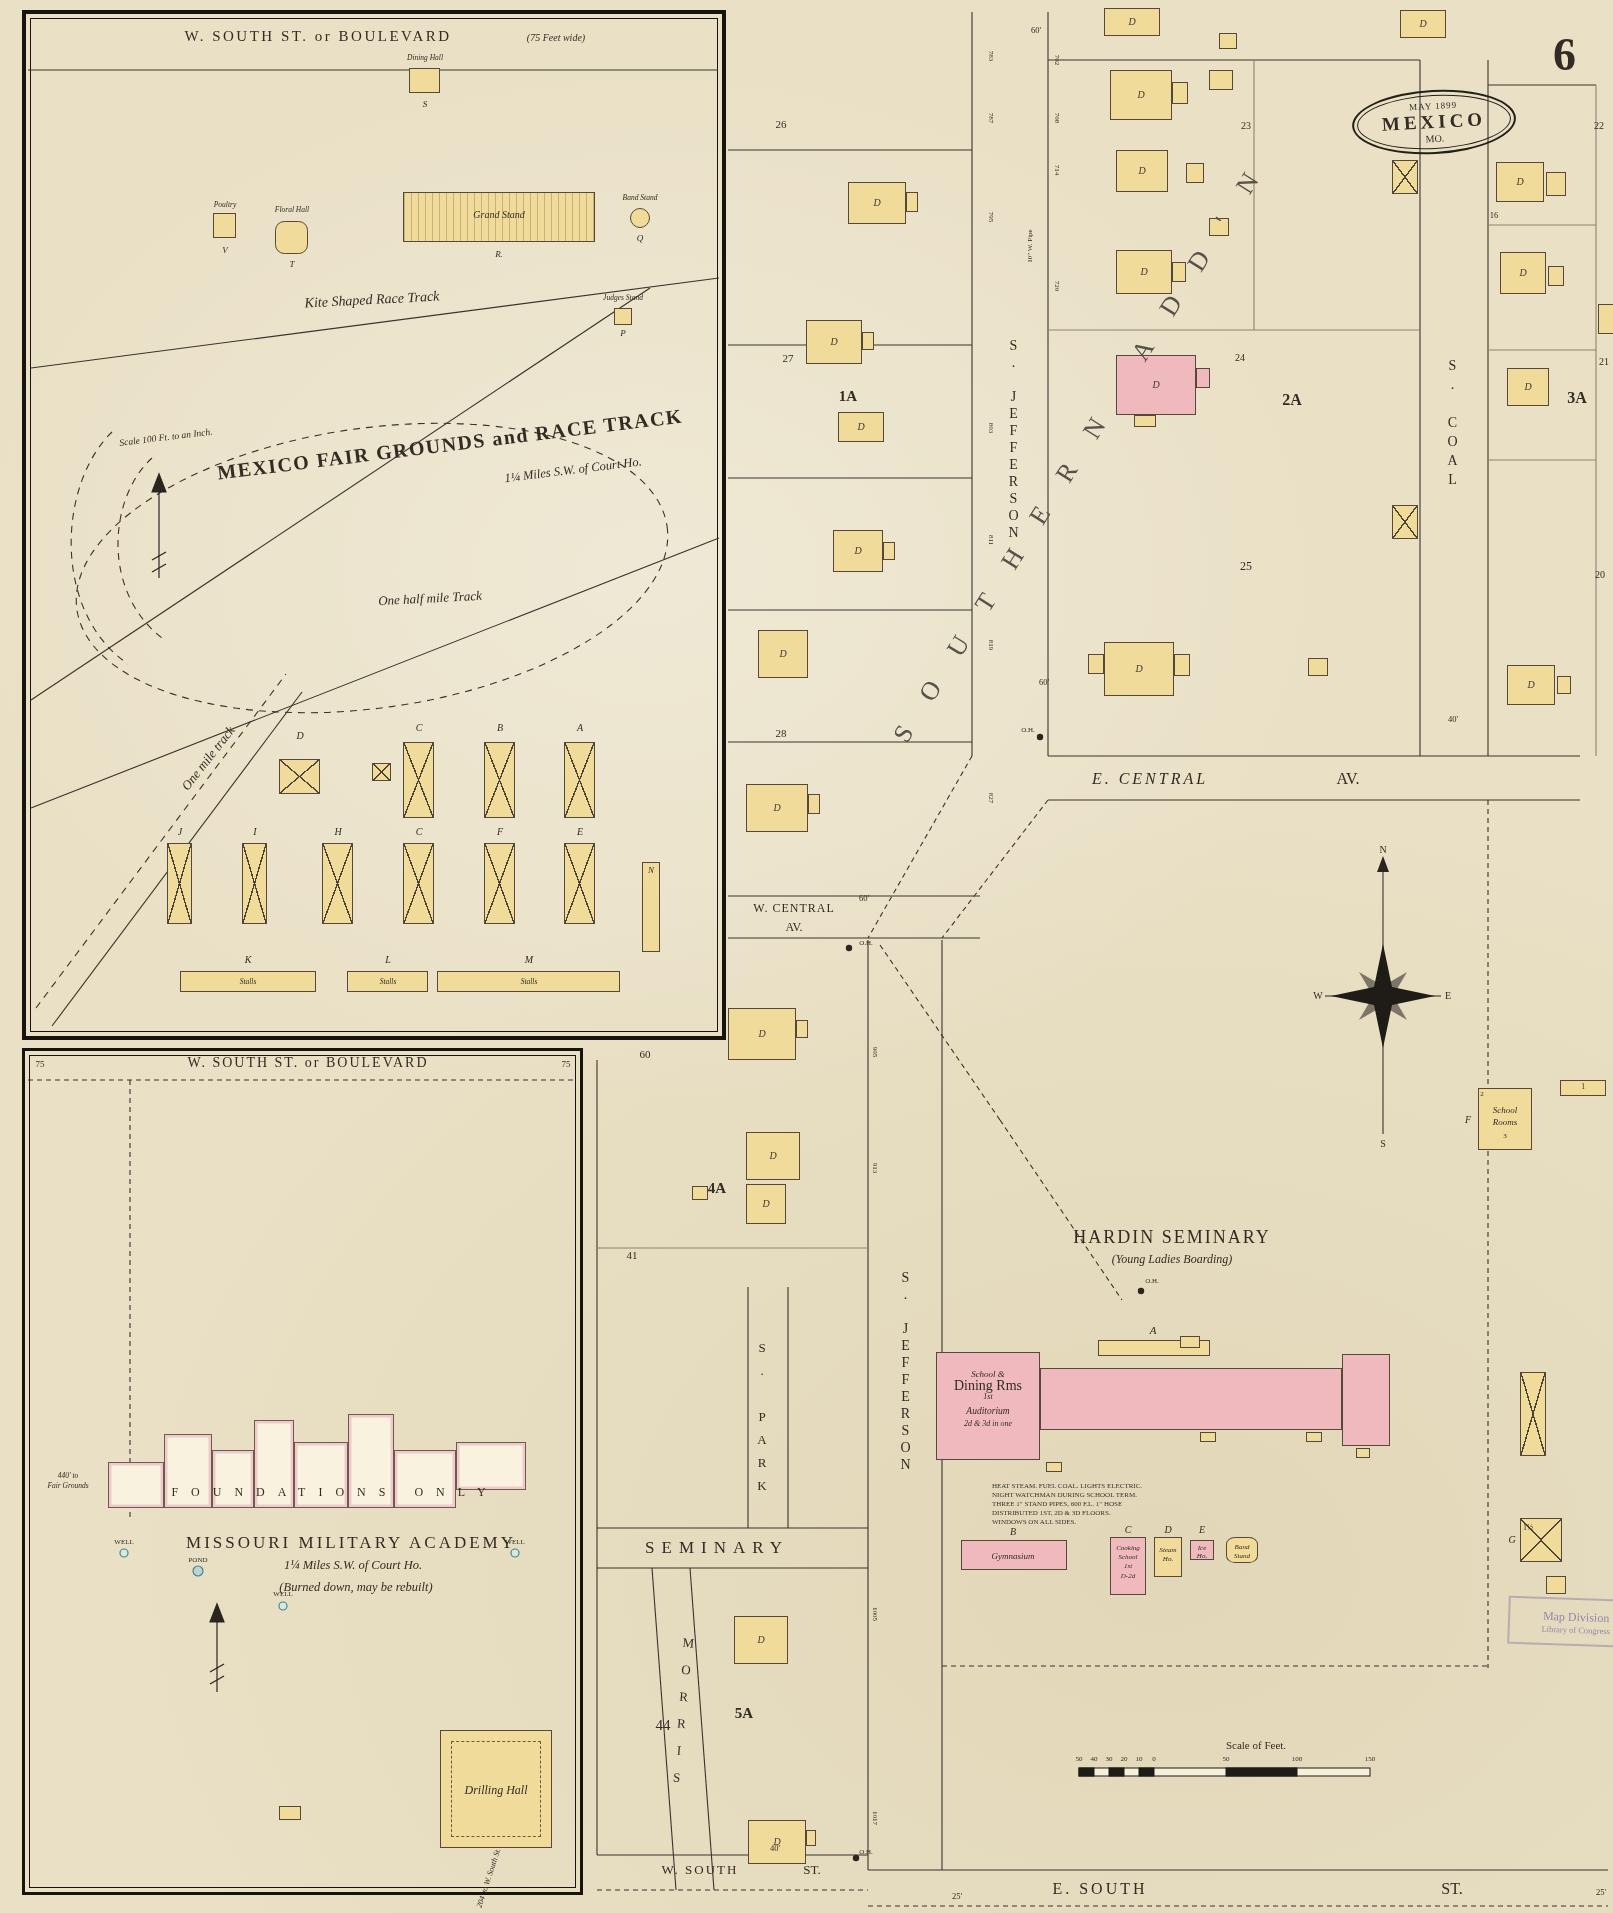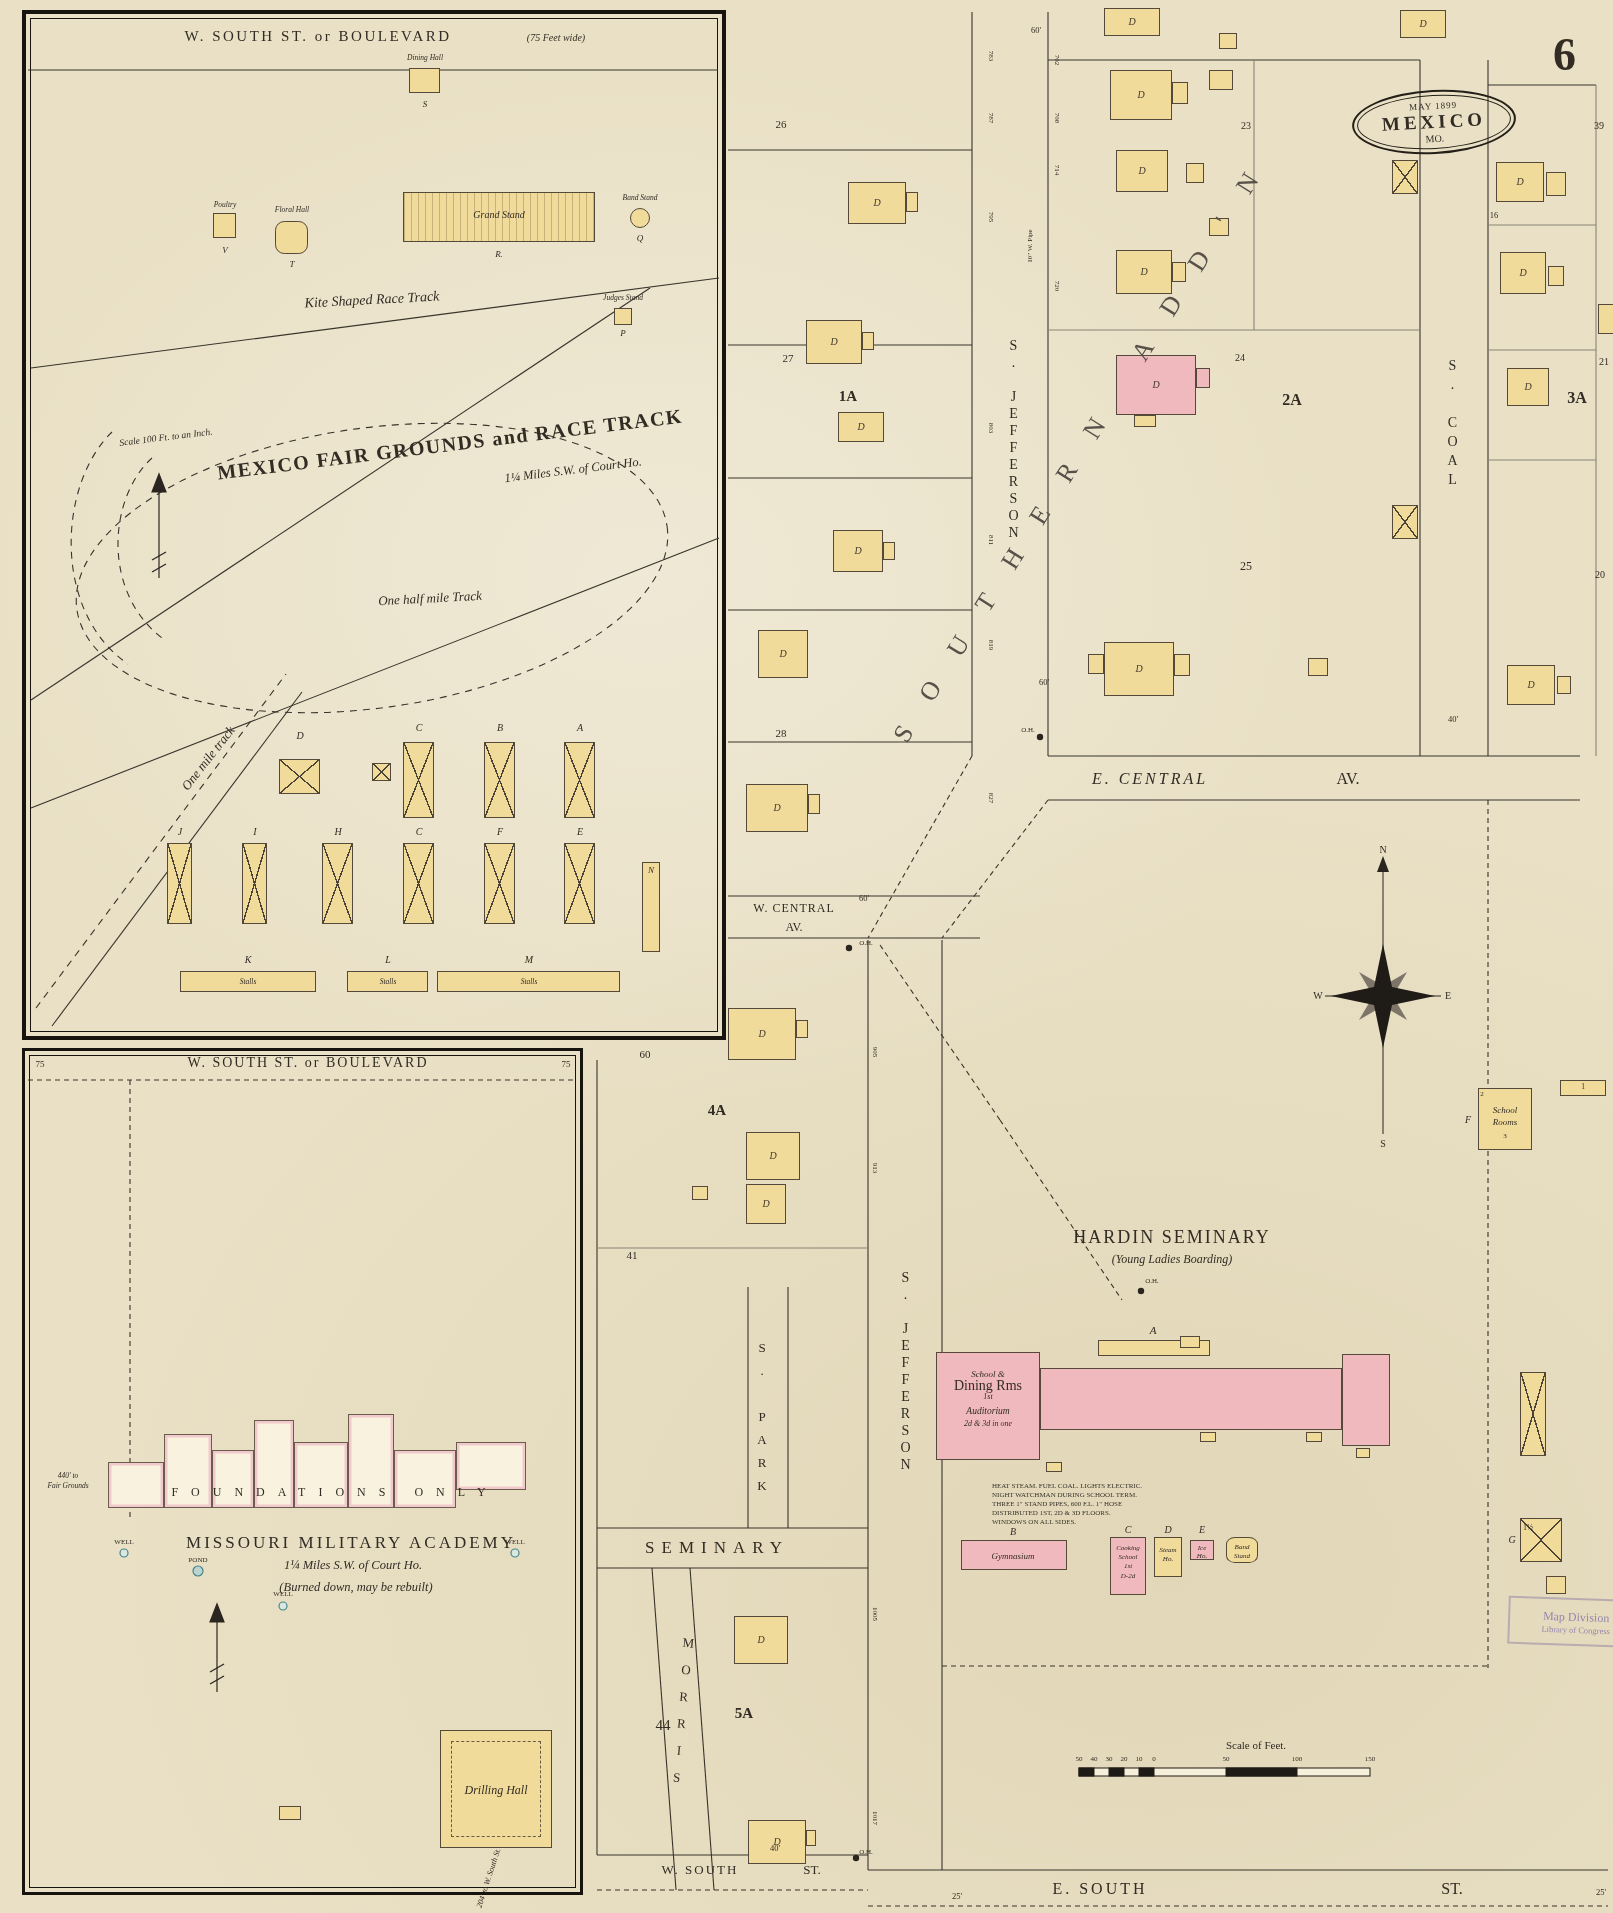--- a/index.html
+++ b/index.html
@@ -350,21 +350,21 @@
       <span class="ml" style="left: 489px; top: 1878px; font-size: 8px; font-style: italic; letter-spacing: 0px; transform: translate(-50%, -50%) rotate(-72deg);">204' to W. South St.</span>
       <span class="ml" style="left: 781px; top: 124px; font-size: 11px; letter-spacing: 0px; transform: translate(-50%, -50%);">26</span>
       <span class="ml" style="left: 788px; top: 358px; font-size: 11px; letter-spacing: 0px; transform: translate(-50%, -50%);">27</span>
       <span class="ml" style="left: 848px; top: 396px; font-size: 15px; font-weight: 700; letter-spacing: 0px; transform: translate(-50%, -50%);">1A</span>
       <span class="ml" style="left: 781px; top: 733px; font-size: 11px; letter-spacing: 0px; transform: translate(-50%, -50%);">28</span>
       <span class="ml" style="left: 794px; top: 908px; font-size: 12px; letter-spacing: 1px; transform: translate(-50%, -50%);">W. CENTRAL</span>
       <span class="ml" style="left: 794px; top: 927px; font-size: 12px; letter-spacing: 0px; transform: translate(-50%, -50%);">AV.</span>
       <span class="ml" style="left: 864px; top: 898px; font-size: 8.5px; letter-spacing: 0px; transform: translate(-50%, -50%);">60'</span>
       <span class="ml" style="left: 866px; top: 943px; font-size: 7px; letter-spacing: 0px; transform: translate(-50%, -50%);">O.H.</span>
       <span class="ml" style="left: 645px; top: 1054px; font-size: 11px; letter-spacing: 0px; transform: translate(-50%, -50%);">60</span>
-      <span class="ml" style="left: 717px; top: 1110px; font-size: 15px; font-weight: 700; letter-spacing: 0px; transform: translate(-50%, -50%);">4A</span>
+      <span class="ml" style="left: 717px; top: 1188px; font-size: 15px; font-weight: 700; letter-spacing: 0px; transform: translate(-50%, -50%);">4A</span>
       <span class="ml" style="left: 632px; top: 1255px; font-size: 11px; letter-spacing: 0px; transform: translate(-50%, -50%);">41</span>
       <span class="ml vt" style="left: 762px; top: 1420px; font-size: 13px; letter-spacing: 8px; transform: translate(-50%, -50%);">S. PARK</span>
       <span class="ml vt" style="left: 682px; top: 1716px; font-size: 13px; letter-spacing: 12px; transform: translate(-50%, -50%) rotate(5deg);">MORRIS</span>
       <span class="ml" style="left: 717px; top: 1547px; font-size: 17px; letter-spacing: 7px; transform: translate(-50%, -50%);">SEMINARY</span>
       <span class="ml" style="left: 744px; top: 1713px; font-size: 15px; font-weight: 700; letter-spacing: 0px; transform: translate(-50%, -50%);">5A</span>
       <span class="ml" style="left: 645px; top: 1725px; font-size: 15px; letter-spacing: 0px; transform: translate(-50%, -50%); margin-left: 18px;">44</span>
       <span class="ml" style="left: 700px; top: 1869px; font-size: 13px; letter-spacing: 2px; transform: translate(-50%, -50%);">W. SOUTH</span>
       <span class="ml" style="left: 812px; top: 1869px; font-size: 13px; letter-spacing: 0px; transform: translate(-50%, -50%);">ST.</span>
       <span class="ml" style="left: 775px; top: 1848px; font-size: 8.5px; letter-spacing: 0px; transform: translate(-50%, -50%);">40'</span>
       <span class="ml" style="left: 866px; top: 1852px; font-size: 7px; letter-spacing: 0px; transform: translate(-50%, -50%);">O.H.</span>
@@ -394,21 +394,21 @@
       <span class="ml" style="left: 900px; top: 740px; font-size: 26px; letter-spacing: 34px; color: rgb(87, 81, 74); transform: translate(0px, -50%) rotate(-58deg); transform-origin: 0px 50%;">SOUTHERN ADD'N</span>
       <span class="ml" style="left: 1246px; top: 126px; font-size: 10px; letter-spacing: 0px; transform: translate(-50%, -50%);">23</span>
       <span class="ml" style="left: 1240px; top: 358px; font-size: 10px; letter-spacing: 0px; transform: translate(-50%, -50%);">24</span>
       <span class="ml" style="left: 1292px; top: 400px; font-size: 16px; font-weight: 700; letter-spacing: 0px; transform: translate(-50%, -50%);">2A</span>
       <span class="ml" style="left: 1246px; top: 566px; font-size: 12px; letter-spacing: 0px; transform: translate(-50%, -50%);">25</span>
       <span class="ml vt" style="left: 1452px; top: 424px; font-size: 14px; letter-spacing: 4px; transform: translate(-50%, -50%);">S. COAL</span>
       <span class="ml" style="left: 1453px; top: 719px; font-size: 8.5px; letter-spacing: 0px; transform: translate(-50%, -50%);">40'</span>
       <span class="ml" style="left: 1494px; top: 215px; font-size: 8.5px; letter-spacing: 0px; transform: translate(-50%, -50%);">16</span>
       <span class="ml" style="left: 1577px; top: 398px; font-size: 16px; font-weight: 700; letter-spacing: 0px; transform: translate(-50%, -50%);">3A</span>
       <span class="ml" style="left: 1604px; top: 362px; font-size: 10px; letter-spacing: 0px; transform: translate(-50%, -50%);">21</span>
-      <span class="ml" style="left: 1599px; top: 126px; font-size: 10px; letter-spacing: 0px; transform: translate(-50%, -50%);">39</span>
+      <span class="ml" style="left: 1599px; top: 126px; font-size: 10px; letter-spacing: 0px; transform: translate(-50%, -50%);">22</span>
       <span class="ml" style="left: 1600px; top: 575px; font-size: 10px; letter-spacing: 0px; transform: translate(-50%, -50%);">20</span>
       <span class="ml" style="left: 1100px; top: 1889px; font-size: 16px; letter-spacing: 3px; transform: translate(-50%, -50%);">E. SOUTH</span>
       <span class="ml" style="left: 1452px; top: 1889px; font-size: 16px; letter-spacing: 0px; transform: translate(-50%, -50%);">ST.</span>
       <span class="ml" style="left: 957px; top: 1896px; font-size: 8.5px; letter-spacing: 0px; transform: translate(-50%, -50%);">25'</span>
       <span class="ml" style="left: 1601px; top: 1892px; font-size: 8.5px; letter-spacing: 0px; transform: translate(-50%, -50%);">25'</span>
       <span class="ml" style="left: 1172px; top: 1237px; font-size: 18px; letter-spacing: 2px; transform: translate(-50%, -50%);">HARDIN SEMINARY</span>
       <span class="ml" style="left: 1172px; top: 1259px; font-size: 12px; font-style: italic; letter-spacing: 0px; transform: translate(-50%, -50%);">(Young Ladies Boarding)</span>
       <span class="ml" style="left: 1152px; top: 1281px; font-size: 7px; letter-spacing: 0px; transform: translate(-50%, -50%);">O.H.</span>
       <span class="ml" style="left: 1153px; top: 1330px; font-size: 11px; font-style: italic; letter-spacing: 0px; transform: translate(-50%, -50%);">A</span>
       <span class="ml" style="left: 1013px; top: 1532px; font-size: 10px; font-style: italic; letter-spacing: 0px; transform: translate(-50%, -50%);">B</span>

